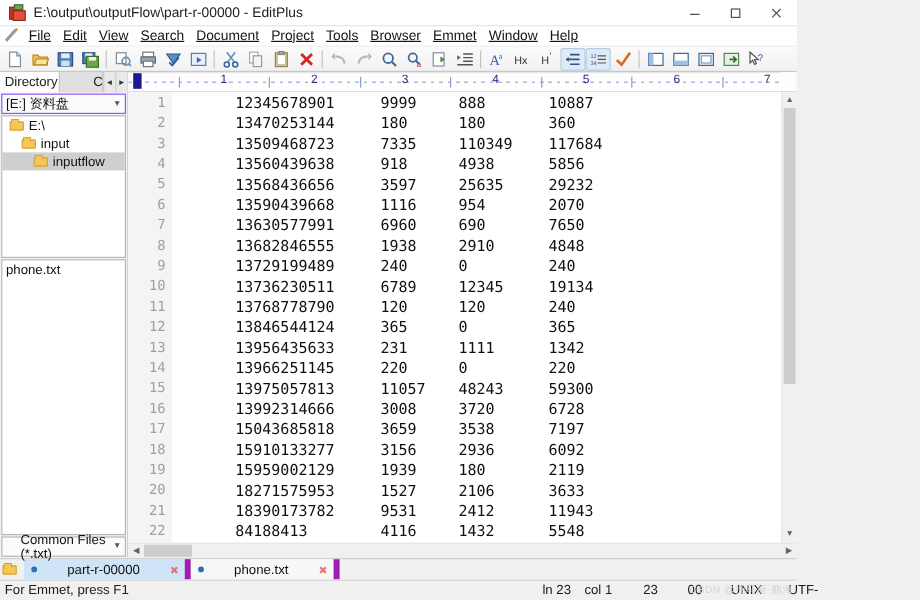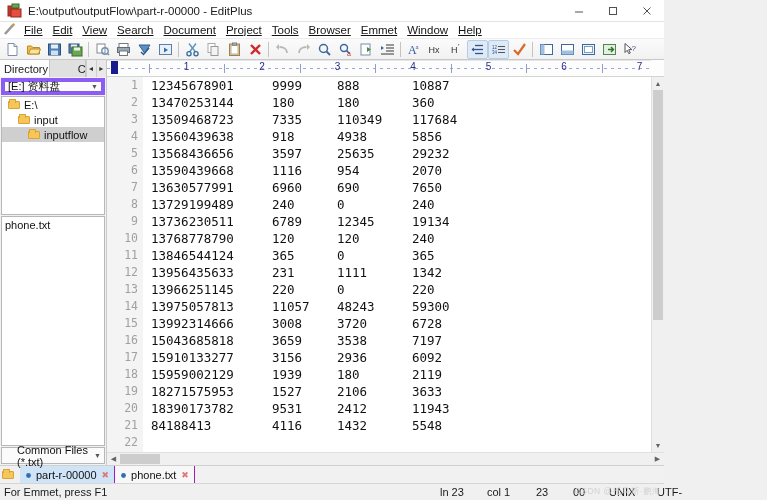--- a/index.html
+++ b/index.html
@@ -47,21 +47,21 @@
   .body { flex:1 1 auto; display:flex; min-height:0; background:#f4f4f4; }
 
   
   .sidebar { width:107px; flex:0 0 107px; display:flex; flex-direction:column; background:#f2f2f2; border-right:1px solid #c9c9c9; }
   .side-tabs { height:17px; display:flex; align-items:stretch; background:#e9e9e9; flex:0 0 17px; }
   .side-tab { font-size:11px; padding:0 4px; display:flex; align-items:center; background:#e0e0e0; border-right:1px solid #c4c4c4; color:#202020; white-space:nowrap; overflow:hidden; }
   .side-tab.active { background:#fdfdfd; }
   .side-tab.clip { width:36px;padding-left:28px; }
   .tab-arrow { width:11px; display:flex; align-items:center; justify-content:center; font-size:8px; color:#333; background:#e9e9e9; border-left:1px solid #cdcdcd; }
   .drive-sel {
-    height:17px; flex:0 0 17px; margin:1px 1px 0 1px; background:#fbfbfb; border:4px solid #8b5cf6;
+    height:17px; flex:0 0 17px; margin:1px 1px 0 1px; background:#fbfbfb; border:1px solid #8b5cf6;
     display:flex; align-items:center; font-size:11px; padding-left:3px; color:#111; position:relative;
   }
   .drive-sel .chev { position:absolute; right:3px; font-size:7px; color:#555; }
   .tree { flex:1 1 auto; background:#ffffff; border:1px solid #b7b7b7; margin:1px; overflow:hidden; min-height:0; }
   .tree-row { height:15px; display:flex; align-items:center; font-size:11px; white-space:nowrap; color:#111; }
   .tree-row.sel { background:#cfcfcf; }
   .folder { width:13px; height:11px; flex:0 0 13px; margin-right:3px; position:relative; }
   .folder i { position:absolute; left:0; top:2px; width:12px; height:8px; background:#f6c659; border:1px solid #d9a433; border-radius:0 1px 1px 1px; }
   .folder i:before { content:""; position:absolute; left:0; top:-3px; width:5px; height:3px; background:#f6c659; border:1px solid #d9a433; border-bottom:none; border-radius:1px 1px 0 0; }
   .filelist { height:230px; flex:0 0 230px; background:#ffffff; border:1px solid #b7b7b7; margin:0 1px 1px 1px; overflow:hidden; }
@@ -83,42 +83,42 @@
   .ruler .num { position:absolute; top:1px; font-size:10px; color:#2a2a8a; transform:translateX(-50%); font-family:"Liberation Sans",sans-serif; }
   .ruler .rtop { position:absolute; left:0; right:0; top:0; height:1px; background:#e6e6e6; }
 
   .edit-area { flex:1 1 auto; display:flex; min-height:0; background:#ffffff; position:relative; }
   .gutter { width:37px; flex:0 0 37px; background:#f4f4f4; position:relative; overflow:hidden; border-right:1px solid #ffffff; }
   .gline { height:17px; font-family:"DejaVu Sans Mono","Liberation Mono",monospace; font-size:11.5px;
            color:#a0a0a0; text-align:right; padding-right:5px; line-height:17px; position:relative; }
   .gline.cur { color:#9a9a9a; }
   .text-col { flex:1 1 auto; background:#ffffff; overflow:hidden; position:relative; min-width:0; }
   .tline { height:17px; line-height:17px; font-family:"DejaVu Sans Mono","Liberation Mono",monospace;
-           font-size:12.5px; color:#111; white-space:pre; position:relative; }
+           font-size:12.5px; color:#111; white-space:pre; position:relative;margin-left:45px; }
   .tline .c1 { position:absolute; left:7px; }
   .tline .c2 { position:absolute; left:128px; }
   .tline .c3 { position:absolute; left:193px; }
   .tline .c4 { position:absolute; left:268px; }
 
   
   .vsb { width:13px; flex:0 0 13px; background:#f0f0f0; display:flex; flex-direction:column; border-left:1px solid #e0e0e0; }
   .vsb-btn { height:13px; flex:0 0 13px; display:flex; align-items:center; justify-content:center; color:#646464; font-size:7px; }
   .vsb-track { flex:1 1 auto; position:relative; background:#f0f0f0; }
   .vsb-thumb { position:absolute; left:1px; right:1px; top:0; height:66%; background:#cdcdcd; }
 
   
   .hsb { height:13px; flex:0 0 13px; background:#f0f0f0; display:flex; border-top:1px solid #e0e0e0; }
   .hsb-btn { width:13px; flex:0 0 13px; display:flex; align-items:center; justify-content:center; color:#646464; font-size:7px; }
   .hsb-track { flex:1 1 auto; position:relative; }
   .hsb-thumb { position:absolute; top:1px; bottom:1px; left:0; width:40px; background:#cdcdcd; }
 
   
   .doctabs { height:18px; flex:0 0 18px; background:#f1f1f1; display:flex; align-items:stretch; border-top:1px solid #d0d0d0; }
   .dt-icon { width:20px; display:flex; align-items:center; justify-content:center; }
-  .dtab { display:flex; align-items:center; padding:0 5px 0 4px; font-size:11px; border-right:1px solid #a21caf; background:#f7f7f7; color:#111; white-space:nowrap; }
+  .dtab { display:flex; align-items:center; padding:0 5px 0 4px; font-size:11px; border-right:5px solid #a21caf; background:#f7f7f7; color:#111; white-space:nowrap;gap:20px; }
   .dtab.active { background:#cfe4f7; }
   .dtab .dot { width:9px; height:9px; margin-right:3px; position:relative; flex:0 0 9px; }
   .dtab .xc { margin-left:5px; color:#e07a7a; font-size:9px; }
 
   
   .statusbar { height:17px; flex:0 0 17px; background:#f0f0f0; display:flex; align-items:center;
                font-size:11px; color:#1a1a1a; border-top:1px solid #d6d6d6; position:relative; }
   .sb-help { padding-left:4px; }
   .sb-cell { position:absolute; top:0; height:17px; line-height:17px; text-align:left; }
   .watermark { position:absolute; right:3px; top:2px; font-size:8.5px; color:#d2d2d2; letter-spacing:.5px; }
@@ -473,20 +473,21 @@
             <div class="gline cur">23</div>
           </div>
         <div class="text-col" id="textcol">
             <div class="tline"><span class="c1">12345678901</span><span class="c2">9999</span><span class="c3">888</span><span class="c4">10887</span></div>
             <div class="tline"><span class="c1">13470253144</span><span class="c2">180</span><span class="c3">180</span><span class="c4">360</span></div>
             <div class="tline"><span class="c1">13509468723</span><span class="c2">7335</span><span class="c3">110349</span><span class="c4">117684</span></div>
             <div class="tline"><span class="c1">13560439638</span><span class="c2">918</span><span class="c3">4938</span><span class="c4">5856</span></div>
             <div class="tline"><span class="c1">13568436656</span><span class="c2">3597</span><span class="c3">25635</span><span class="c4">29232</span></div>
             <div class="tline"><span class="c1">13590439668</span><span class="c2">1116</span><span class="c3">954</span><span class="c4">2070</span></div>
             <div class="tline"><span class="c1">13630577991</span><span class="c2">6960</span><span class="c3">690</span><span class="c4">7650</span></div>
+            <div class="tline"><span class="c1">13682846555</span><span class="c2">1938</span><span class="c3">2910</span><span class="c4">4848</span></div>
             <div class="tline"><span class="c1">13729199489</span><span class="c2">240</span><span class="c3">0</span><span class="c4">240</span></div>
             <div class="tline"><span class="c1">13736230511</span><span class="c2">6789</span><span class="c3">12345</span><span class="c4">19134</span></div>
             <div class="tline"><span class="c1">13768778790</span><span class="c2">120</span><span class="c3">120</span><span class="c4">240</span></div>
             <div class="tline"><span class="c1">13846544124</span><span class="c2">365</span><span class="c3">0</span><span class="c4">365</span></div>
             <div class="tline"><span class="c1">13956435633</span><span class="c2">231</span><span class="c3">1111</span><span class="c4">1342</span></div>
             <div class="tline"><span class="c1">13966251145</span><span class="c2">220</span><span class="c3">0</span><span class="c4">220</span></div>
             <div class="tline"><span class="c1">13975057813</span><span class="c2">11057</span><span class="c3">48243</span><span class="c4">59300</span></div>
             <div class="tline"><span class="c1">13992314666</span><span class="c2">3008</span><span class="c3">3720</span><span class="c4">6728</span></div>
             <div class="tline"><span class="c1">15043685818</span><span class="c2">3659</span><span class="c3">3538</span><span class="c4">7197</span></div>
             <div class="tline"><span class="c1">15910133277</span><span class="c2">3156</span><span class="c3">2936</span><span class="c4">6092</span></div>
@@ -536,21 +537,21 @@
             <circle cx="4.5" cy="4.5" r="2.4" fill="#2f6fb0"></circle>
           </svg>
       </span>
       <span>phone.txt</span>
       <span class="xc">✖</span>
     </div>
   </div>
 
   <div class="statusbar">
     <span class="sb-help">For Emmet, press F1</span>
-    <span class="sb-cell" style="left:440px;">ln 23</span>
+    <span class="sb-cell" style="left:452px;">ln 23</span>
     <span class="sb-cell" style="left:487px;">col 1</span>
     <span class="sb-cell" style="left:536px;">23</span>
     <span class="sb-cell" style="left:573px;">00</span>
     <span class="sb-cell" style="left:609px;">UNIX</span>
     <span class="sb-cell" style="left:657px;">UTF-8</span>
     <span class="watermark">CSDN @托马斯·鹏海</span>
   </div>
 </div>
 
 </body></html>

